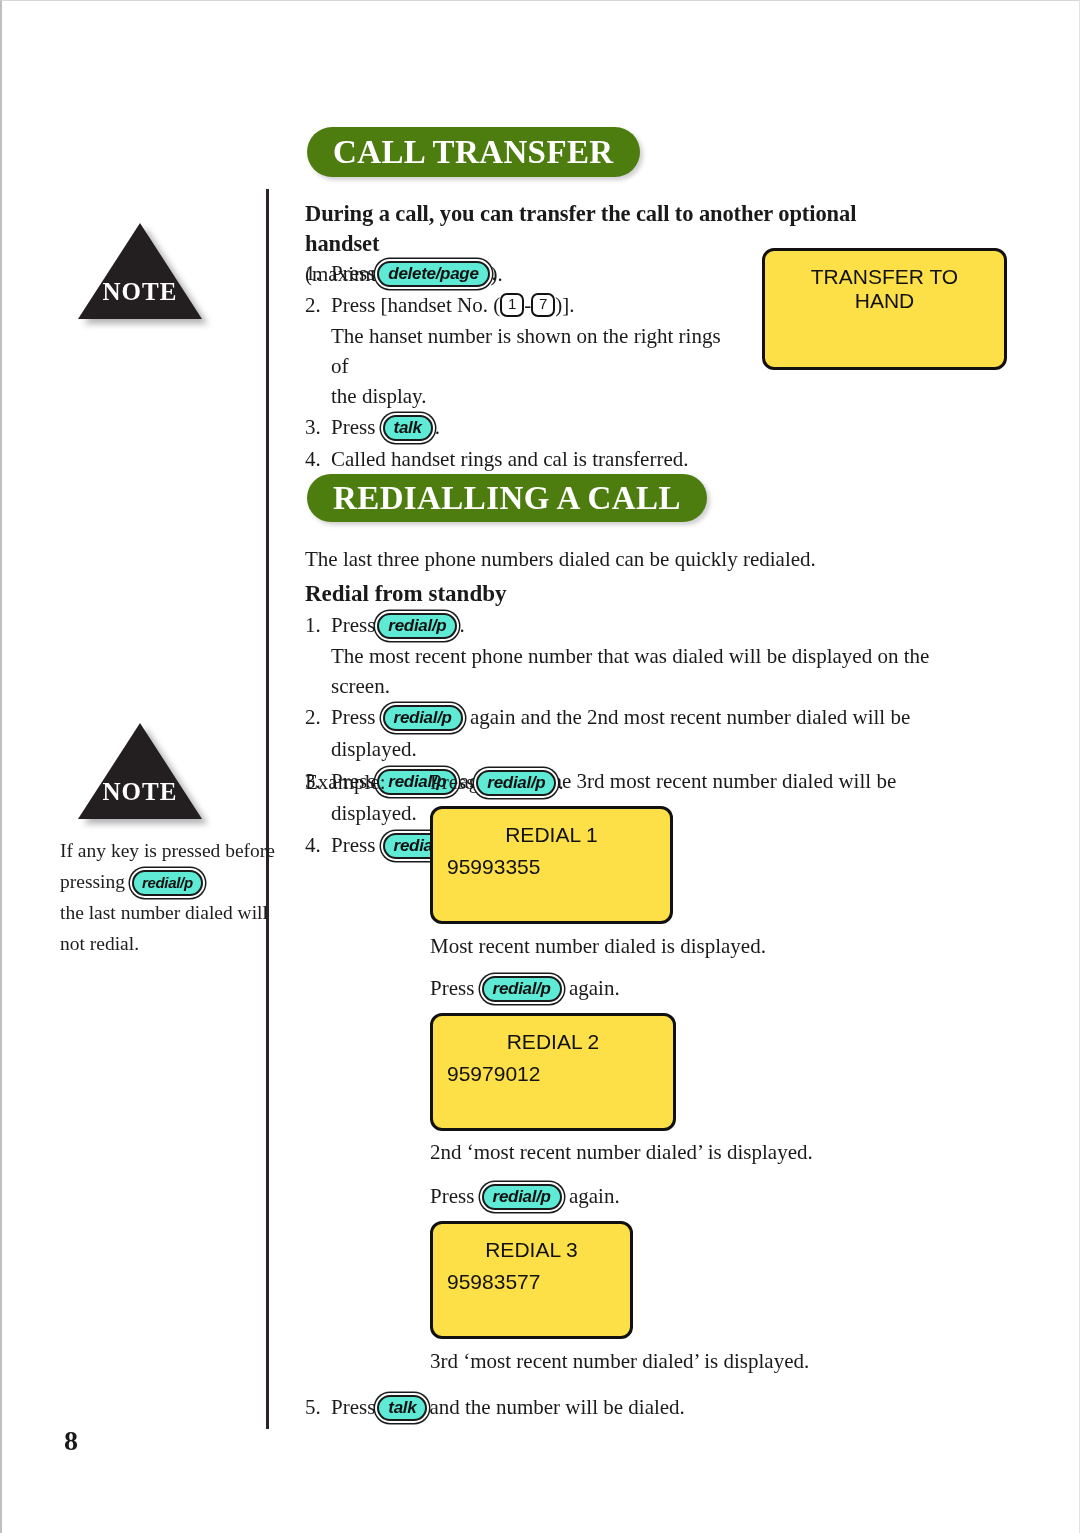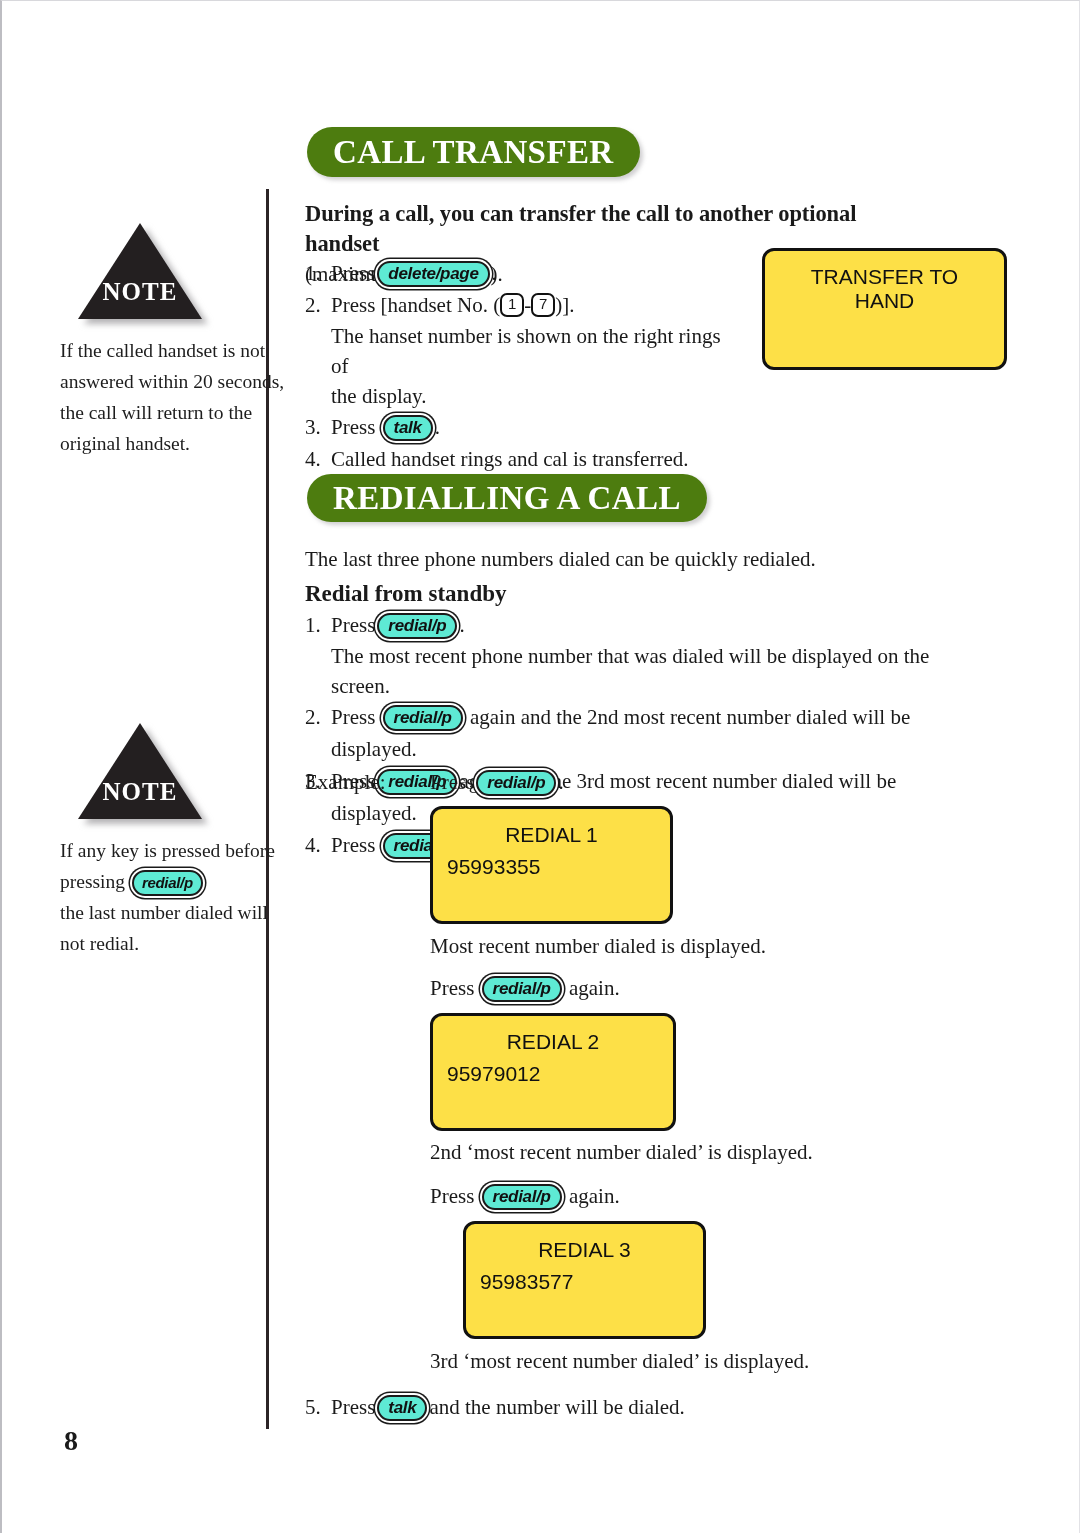--- a/index.html
+++ b/index.html
@@ -158,26 +158,20 @@
 
 <div class="page">
 
   <div class="divider"></div>
 
   <div class="note-block" style="top:222px;">
     <div class="note-tri-wrap">
       <div class="note-tri"></div>
       <div class="note-tri-label">NOTE</div>
     </div>
-    <div class="note-text">
-      <span class="ln">If the called handset is not</span>
-      <span class="ln">answered within 20 seconds,</span>
-      <span class="ln">the call will return to the</span>
-      <span class="ln">original handset.</span>
-    </div>
   </div>
 
   <div class="note-block" style="top:722px;">
     <div class="note-tri-wrap">
       <div class="note-tri"></div>
       <div class="note-tri-label">NOTE</div>
     </div>
     <div class="note-text">
       <span class="ln">If any key is pressed before</span>
       <span class="ln">
@@ -314,21 +308,21 @@
   <div class="body-col plain" style="left:428px;top:1136px;">2nd ‘most recent number dialed’ is displayed.</div>
 
   <div class="body-col" style="left:428px;top:1180px;">
     <div class="plain">
       <span>Press</span>
       <span class="key">redial/p</span>
       <span>again.</span>
     </div>
   </div>
 
-  <div class="lcd" style="left:428px;top:1220px;width:243px;height:118px;margin-left:33px;">
+  <div class="lcd" style="left:428px;top:1220px;width:203px;height:118px;">
     <div class="l1">REDIAL 3</div>
     <div class="lleft">95983577</div>
   </div>
   <div class="body-col plain" style="left:428px;top:1345px;">3rd ‘most recent number dialed’ is displayed.</div>
 
   <div class="body-col" style="top:1390px;width:680px;">
     <div class="step">
       <span class="num">5.</span>
       <span class="txt">
         <span>Press</span><span class="key">talk</span><span>and the number will be dialed.</span>

